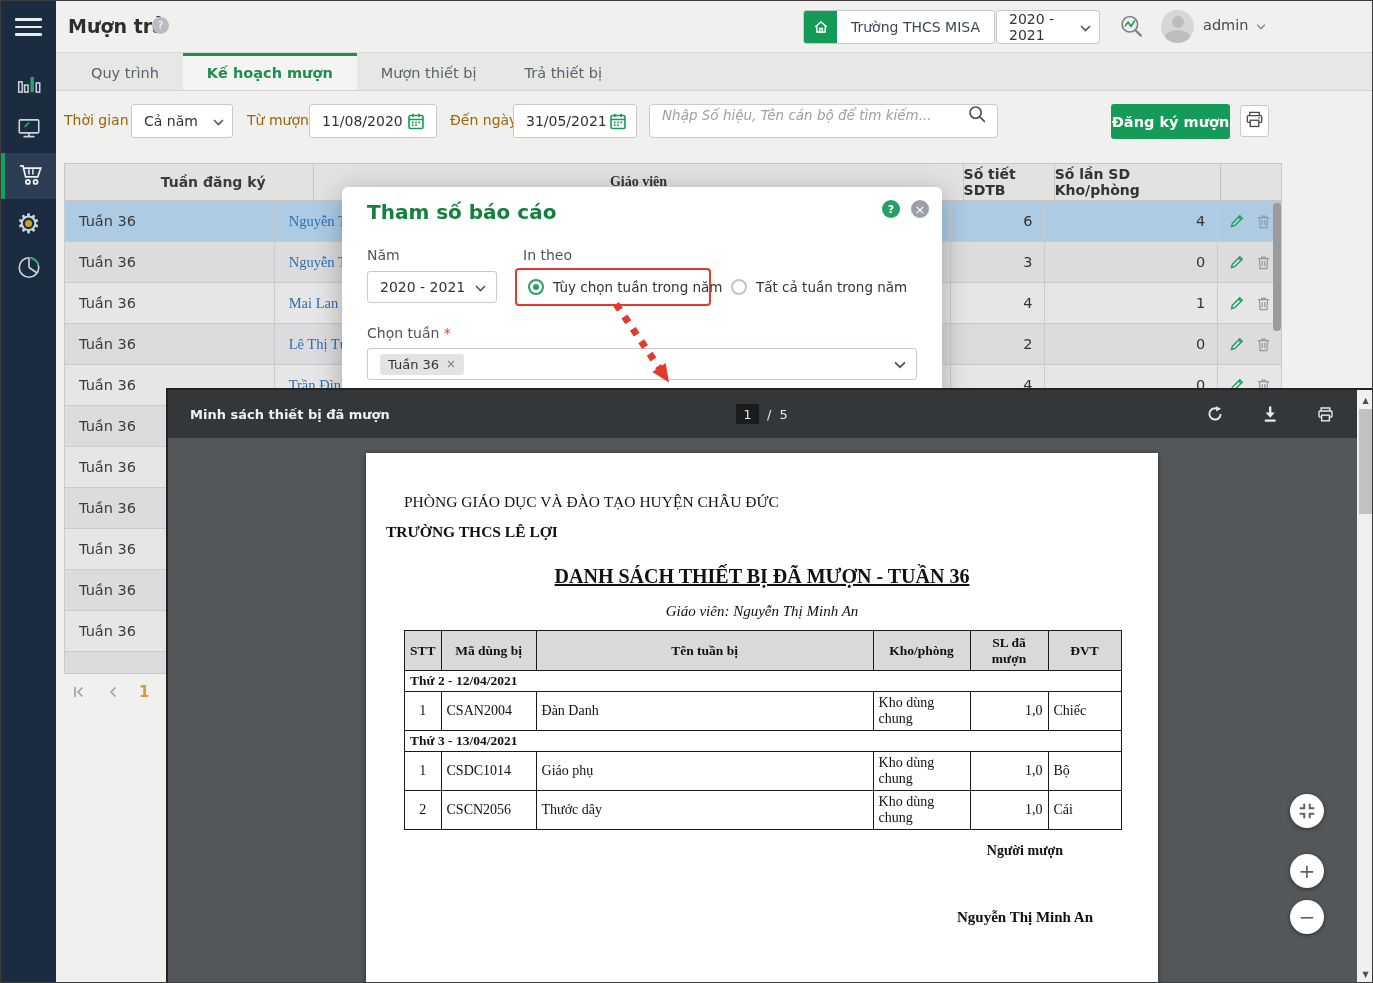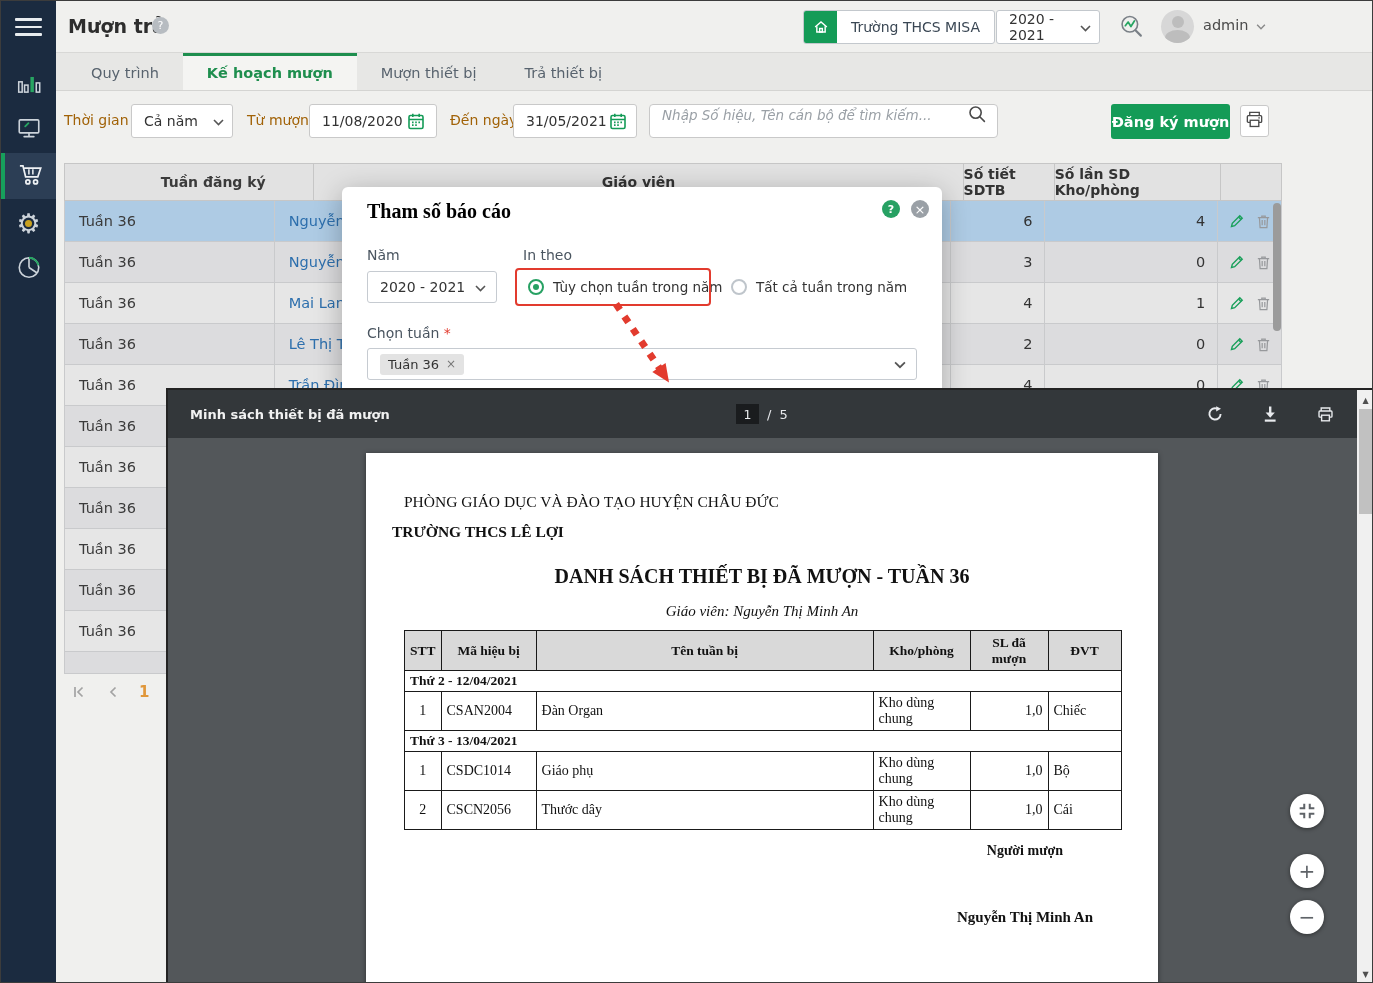--- a/index.html
+++ b/index.html
@@ -56,37 +56,37 @@
   .thead{display:flex;height:38px;background:#e2e2e2;border:1px solid #c6c6c6;font-weight:700;font-size:14px;color:#333;}
   .thead>div{display:flex;align-items:center;justify-content:center;border-right:1px solid #c6c6c6;}
   .thead>div:last-child{border-right:0;}
   .trow{display:flex;height:41px;border-bottom:1px solid #c9cacc;border-left:1px solid #c9cacc;border-right:1px solid #c9cacc;font-size:14.5px;cursor:pointer;}
   .trow.dark{background:#dcdcde;} .trow.light{background:#e6e6e6;} .trow.selected{background:#aecbe4;}
   .trow.partial{height:22px;overflow:hidden;}
   .trow>div{display:flex;align-items:center;border-right:1px solid #c9cacc;overflow:hidden;}
   .trow>div:last-child{border-right:0;}
   .c-week{width:210px;padding-left:14px;color:#3b3b3b;}
   .thead .c-week{padding-left:0;margin-left:48px;}
-  .c-teacher{width:677px;padding-left:14px;}
+  .c-teacher{width:677px;padding-left:14px;font-family:Liberation Serif, serif;}
   .thead .c-teacher{padding-left:0;}
   .c-teacher a{color:#2d6fad;text-decoration:none;white-space:nowrap;}
   .c-sdtb{width:95px;justify-content:flex-end;padding-right:12px;}
   .c-kho{width:173px;justify-content:flex-end;padding-right:12px;}
   .thead .c-sdtb,.thead .c-kho{justify-content:center;padding-right:0;}
   .c-act{width:63px;gap:9px;justify-content:center;}
   .c-act svg{cursor:pointer;}
   .tbl-scroll{position:absolute;right:1px;top:40px;width:8px;height:128px;background:#9b9b9b;border-radius:4px;cursor:pointer;}
   .pagination{position:absolute;left:70px;top:682px;display:flex;align-items:center;gap:18px;z-index:3;}
   .pg-btn{cursor:pointer;display:flex;align-items:center;}
   .pg-num{font-size:15px;font-weight:700;color:#e0973a;cursor:pointer;}
 
   
   .modal{position:absolute;left:341px;top:186px;width:600px;height:215px;background:#fff;border-radius:6px 6px 0 0;
     box-shadow:0 6px 28px rgba(0,0,0,.28);z-index:30;}
-  .m-title{position:absolute;left:25px;top:13px;font-size:20px;font-weight:600;color:#000000;font-family:Liberation Serif, serif;}
+  .m-title{position:absolute;left:25px;top:13px;font-size:20px;font-weight:600;color:#15803d;}
   .m-help{position:absolute;right:42px;top:13px;width:18px;height:18px;border-radius:50%;background:#27a163;color:#fff;font-size:11px;font-weight:700;display:flex;align-items:center;justify-content:center;cursor:pointer;}
   .m-close{position:absolute;right:13px;top:13px;width:18px;height:18px;border-radius:50%;background:#9aa0a6;color:#fff;font-size:13px;display:flex;align-items:center;justify-content:center;cursor:pointer;}
   .m-label{position:absolute;font-size:14px;color:#4a5560;}
   .m-select{position:absolute;height:32px;background:#fff;border:1px solid #c6cbd1;border-radius:3px;display:flex;align-items:center;padding:0 10px 0 12px;font-size:14px;cursor:pointer;}
   .m-select .chev{margin-left:auto;}
   .red-frame{position:absolute;left:173px;top:81px;width:196px;height:38px;border:2.5px solid #e23b2e;border-radius:4px;z-index:2;}
   .radio-opt{position:absolute;display:flex;align-items:center;gap:9px;font-size:13.5px;color:#333;cursor:pointer;}
   .radio{width:16px;height:16px;border-radius:50%;border:2px solid #bfc5cb;background:#fff;position:relative;flex:none;}
   .radio.on{border-color:#27a163;}
   .radio.on::after{content:"";position:absolute;left:3px;top:3px;width:6px;height:6px;border-radius:50%;background:#27a163;}
@@ -106,22 +106,22 @@
   .pdf-icons{margin-left:auto;display:flex;gap:37px;}
   .pdf-icons span{cursor:pointer;display:flex;align-items:center;}
   .pdf-scrollbar{position:absolute;right:0;top:0;width:17px;height:100%;background:#f0f0f0;}
   .pdf-sb-up{position:absolute;top:3px;left:0;width:17px;height:14px;display:flex;align-items:center;justify-content:center;cursor:pointer;color:#4f4f4f;font-size:8px;}
   .pdf-sb-down{position:absolute;bottom:3px;left:0;width:17px;height:14px;display:flex;align-items:center;justify-content:center;cursor:pointer;color:#4f4f4f;font-size:8px;}
   .pdf-sb-thumb{position:absolute;left:1.5px;top:19px;width:14px;height:105px;background:#c1c1c1;cursor:pointer;}
   .pdf-body{position:absolute;left:0;top:48px;right:17px;bottom:0;background:#53575a;overflow:hidden;}
   .page{position:absolute;left:198px;top:15px;width:792px;height:620px;background:#fff;box-shadow:0 1px 5px rgba(0,0,0,.45);
     font-family:"Liberation Serif","DejaVu Serif",serif;color:#111;}
   .doc-dept{position:absolute;left:38px;top:40px;font-size:15.5px;}
-  .doc-school{position:absolute;left:26px;top:70px;font-size:15.5px;font-weight:700;}
-  .doc-title{position:absolute;left:0;right:0;top:112px;text-align:center;font-size:20px;font-weight:700;}
+  .doc-school{position:absolute;left:20px;top:70px;font-size:15.5px;font-weight:700;}
+  .doc-title{position:absolute;left:0;right:0;top:112px;text-align:center;font-size:20px;font-weight:700;text-decoration:underline;}
   .doc-teacher{position:absolute;left:0;right:0;top:150px;text-align:center;font-size:15px;font-style:italic;}
   .doc-table{position:absolute;left:38px;top:177px;border-collapse:collapse;font-size:13.5px;}
   .doc-table td,.doc-table th{border:1px solid #1a1a1a;padding:1px 5px;vertical-align:middle;}
   .doc-table th{background:#d9d9d9;font-weight:700;text-align:center;height:40px;font-size:13.5px;}
   .doc-sec td{font-weight:700;height:21px;font-size:13.5px;}
   .doc-item td{height:39px;font-size:14px;}
   .td-stt{text-align:center;} .td-qty{text-align:right;}
   .doc-signrole{position:absolute;left:509px;top:390px;width:300px;text-align:center;font-weight:700;font-size:14px;}
   .doc-signname{position:absolute;left:509px;top:456px;width:300px;text-align:center;font-weight:700;font-size:15px;}
 
@@ -550,33 +550,33 @@
       <div class="page">
         <div class="doc-dept">PHÒNG GIÁO DỤC VÀ ĐÀO TẠO HUYỆN CHÂU ĐỨC</div>
         <div class="doc-school">TRƯỜNG THCS LÊ LỢI</div>
         <div class="doc-title">DANH SÁCH THIẾT BỊ ĐÃ MƯỢN - TUẦN 36</div>
         <div class="doc-teacher">Giáo viên: Nguyễn Thị Minh An</div>
 
         <table class="doc-table">
           <tbody>
               <tr>
             <th style="width:35px">STT</th>
-            <th style="width:95px">Mã hiệu bị</th>
+            <th style="width:95px">Mã dùng bị</th>
             <th style="width:337px">Tên tuần bị</th>
             <th style="width:97px">Kho/phòng</th>
             <th style="width:78px">SL đã mượn</th>
             <th style="width:73px">ĐVT</th>
           </tr>
           <tr class="doc-sec">
             <td colspan="6">Thứ 2 - 12/04/2021</td>
           </tr>
           <tr class="doc-item">
             <td class="td-stt">1</td>
             <td>CSAN2004</td>
-            <td>Đàn Organ</td>
+            <td>Đàn Danh</td>
             <td>Kho dùng chung</td>
             <td class="td-qty">1,0</td>
             <td>Chiếc</td>
           </tr>
           <tr class="doc-sec">
             <td colspan="6">Thứ 3 - 13/04/2021</td>
           </tr>
           <tr class="doc-item">
             <td class="td-stt">1</td>
             <td>CSDC1014</td>

